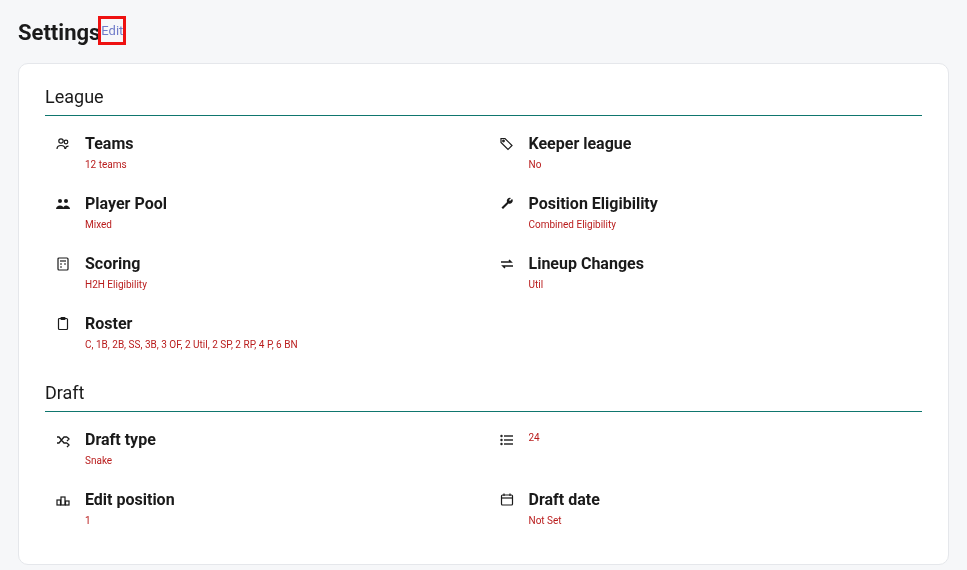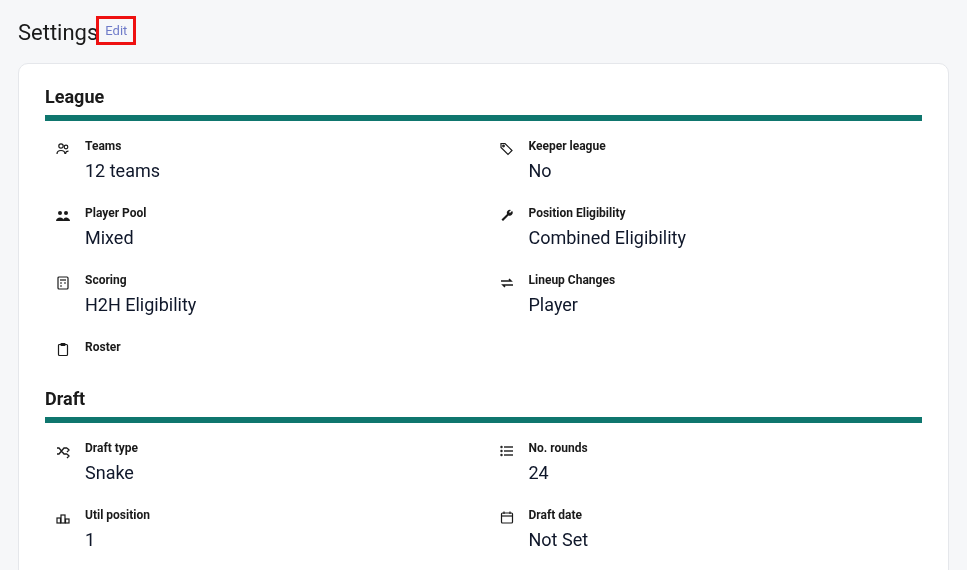--- a/index.html
+++ b/index.html
@@ -15,45 +15,45 @@
       padding: 18px;
       color: #212529;
     }
     .header {
       display: flex;
       align-items: center;
       margin-bottom: 16px;
     }
     .page-title {
       font-size: 22px;
-      font-weight: 400;
+      font-weight: 700;
       color: #1a1a1a;
     }
     .edit-link {
       font-size: 13px;
       color: #6f7bc9;
       cursor: pointer;
-      padding: 4px 6px;
+      padding: 4px 0;
       border: 3px solid #e11;
       margin-left: -2px;
       position: relative;
       top: -2px;
     }
     .card {
       background: #fff;
       border: 1px solid #e5e7eb;
       border-radius: 10px;
       padding: 22px 26px 26px 26px;
     }
     .section-title {
       font-size: 18px;
-      font-weight: 700;
+      font-weight: 400;
       color: #1a1a1a;
       padding-bottom: 8px;
-      border-bottom: 6px solid #0f766e;
+      border-bottom: 1px solid #0f766e;
       margin-bottom: 18px;
     }
     .section {
       margin-bottom: 30px;
     }
     .section:last-child {
       margin-bottom: 10px;
     }
     .grid {
       display: grid;
@@ -77,28 +77,28 @@
       color: #1a1a1a;
     }
     .icon svg {
       width: 16px;
       height: 16px;
     }
     .item-content {
       flex: 1;
     }
     .item-label {
-      font-size: 12px;
+      font-size: 16px;
       font-weight: 700;
       color: #1a1a1a;
       margin-bottom: 4px;
     }
     .item-value {
-      font-size: 18px;
-      color: #0f172a;
+      font-size: 10px;
+      color: #b91c1c;
       line-height: 1.5;
       max-width: 260px;
     }
   </style>
 </head>
 <body>
 
 <div class="header">
   <h1 class="page-title">Settings</h1>
   <span class="edit-link">Edit</span>
@@ -182,33 +182,34 @@
       </div>
 
       <div class="item">
         <span class="icon">
           <svg viewBox="0 0 16 16" fill="none" stroke="currentColor" stroke-width="1.5">
             <path d="M2 6h10l-2-2M14 10H4l2 2"></path>
           </svg>
         </span>
         <div class="item-content">
           <div class="item-label">Lineup Changes</div>
-          <div class="item-value">Player</div>
+          <div class="item-value">Util</div>
         </div>
       </div>
 
       <div class="item">
         <span class="icon">
           <svg viewBox="0 0 16 16" fill="none" stroke="currentColor" stroke-width="1.2">
             <rect x="3.5" y="2.5" width="9" height="11" rx="1"></rect>
             <rect x="6" y="1.5" width="4" height="2" rx="0.5"></rect>
           </svg>
         </span>
         <div class="item-content">
           <div class="item-label">Roster</div>
+          <div class="item-value">C, 1B, 2B, SS, 3B, 3 OF, 2 Util, 2 SP, 2 RP, 4 P, 6 BN</div>
         </div>
       </div>
 
 
     </div>
   </div>
 
   <div class="section">
     <div class="section-title">Draft</div>
     <div class="grid">
@@ -230,35 +231,34 @@
           <svg viewBox="0 0 16 16" fill="none" stroke="currentColor" stroke-width="1.4">
             <line x1="5" y1="4" x2="14" y2="4"></line>
               <line x1="5" y1="8" x2="14" y2="8"></line>
               <line x1="5" y1="12" x2="14" y2="12"></line>
             <circle cx="2.5" cy="4" r="0.5" fill="currentColor"></circle>
               <circle cx="2.5" cy="8" r="0.5" fill="currentColor"></circle>
               <circle cx="2.5" cy="12" r="0.5" fill="currentColor"></circle>
           </svg>
         </span>
         <div class="item-content">
-          <div class="item-label">No. rounds</div>
           <div class="item-value">24</div>
         </div>
       </div>
 
       <div class="item">
         <span class="icon">
           <svg viewBox="0 0 16 16" fill="none" stroke="currentColor" stroke-width="1.2">
             <rect x="2" y="8" width="3.5" height="5"></rect>
               <rect x="6" y="5" width="4" height="8"></rect>
               <rect x="10.5" y="9" width="3.5" height="4"></rect>
           </svg>
         </span>
         <div class="item-content">
-          <div class="item-label">Util position</div>
+          <div class="item-label">Edit position</div>
           <div class="item-value">1</div>
         </div>
       </div>
 
       <div class="item">
         <span class="icon">
           <svg viewBox="0 0 16 16" fill="none" stroke="currentColor" stroke-width="1.2">
             <rect x="2.5" y="3" width="11" height="10" rx="1"></rect>
               <line x1="2.5" y1="6" x2="13.5" y2="6"></line>
             <line x1="5" y1="1.5" x2="5" y2="4"></line>

